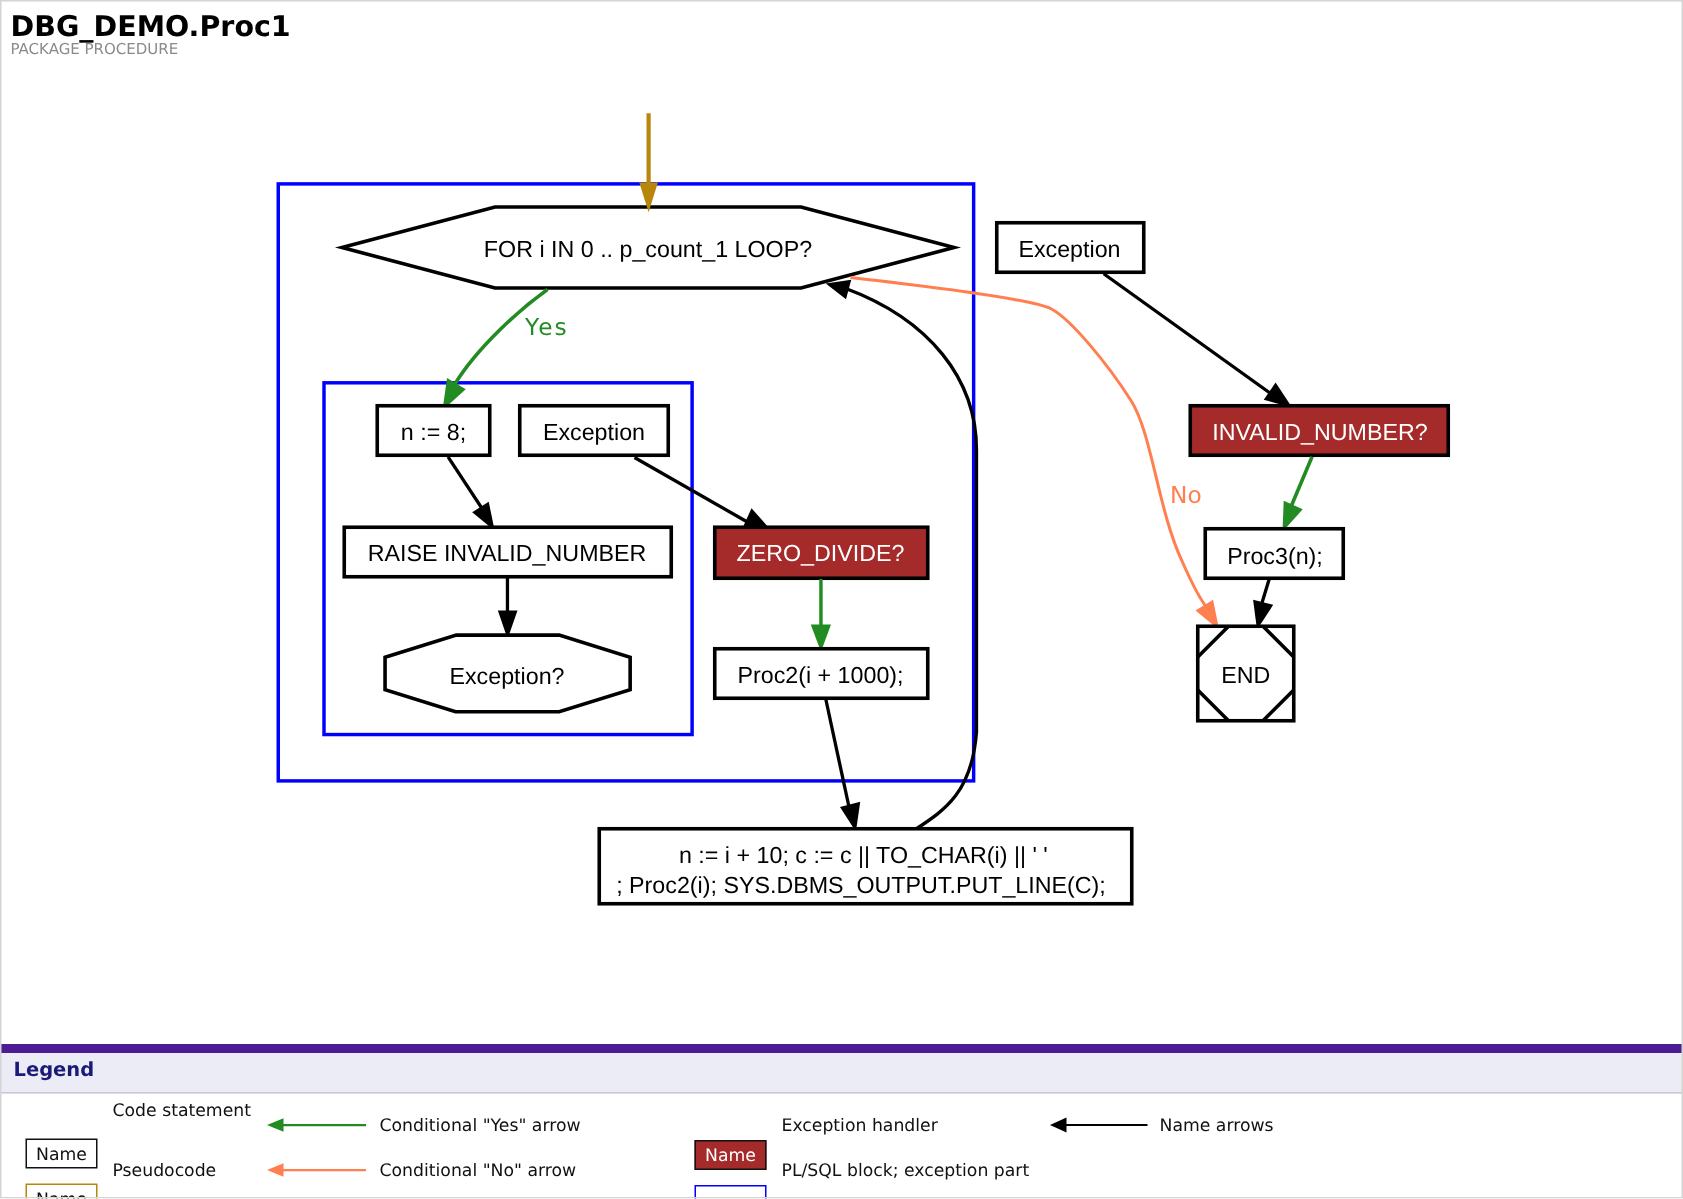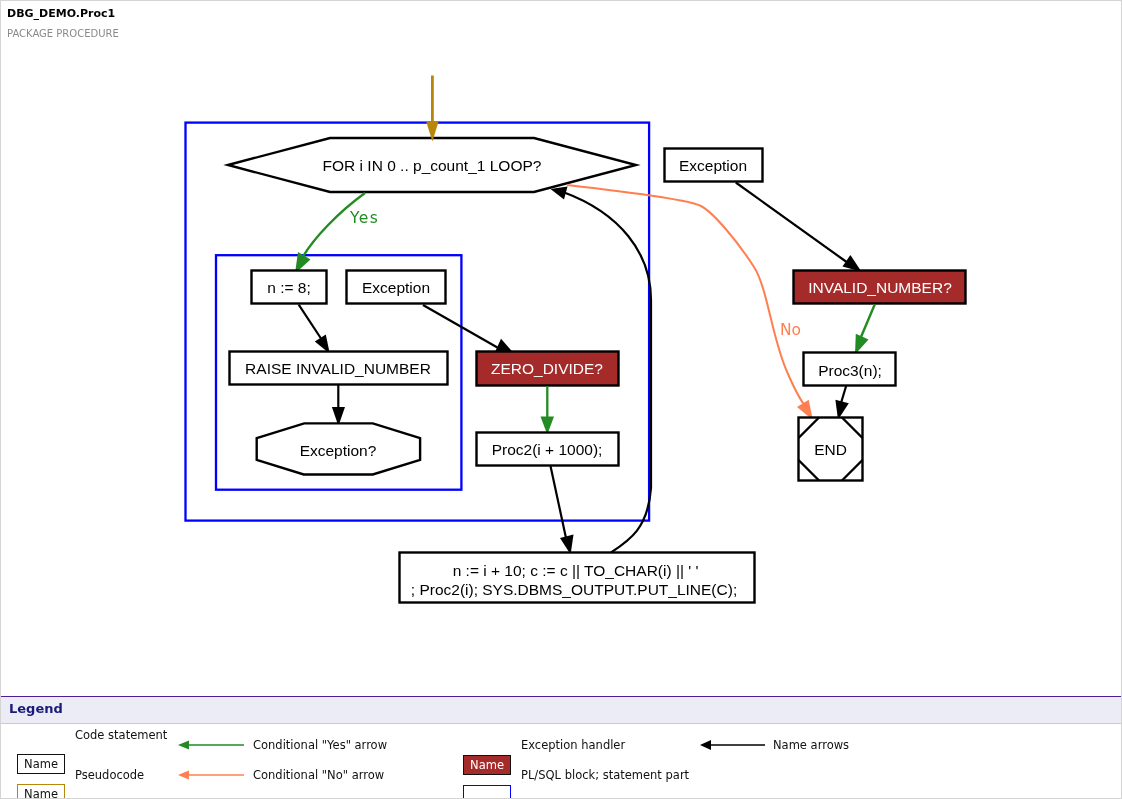--- a/index.html
+++ b/index.html
@@ -1,23 +1,23 @@
 <!DOCTYPE html>
 <html><head>
 <meta charset="utf-8">
 <style>
   html,body{margin:0;padding:0;}
   body{width:1122px;height:799px;background:#ffffff;font-family:"Liberation Sans",sans-serif;overflow:hidden;}
   #app{position:relative;width:1122px;height:799px;background:#fff;}
   .pageborder{position:absolute;left:0;top:0;width:1122px;height:799px;border:1px solid #d4d4d4;box-sizing:border-box;pointer-events:none;z-index:20;}
   .header{position:absolute;left:0;top:0;width:1122px;height:48px;background:#fff;box-sizing:border-box;z-index:5;}
-  .title{position:absolute;left:7px;top:7px;font-size:11px;font-weight:bold;color:#000;font-family:"DejaVu Sans",sans-serif;}
+  .title{position:absolute;left:7px;top:7px;font-size:19px;font-weight:bold;color:#000;font-family:"DejaVu Sans",sans-serif;}
   .subtitle{position:absolute;left:7px;top:28px;font-size:10px;color:#8a8a8a;font-family:"DejaVu Sans",sans-serif;}
   .canvas{position:absolute;left:0;top:0;width:1122px;height:690px;background:#fff;overflow:hidden;}
-  .legend{position:absolute;left:0;top:696px;width:1122px;height:103px;border-top:1px solid #4c1d95;box-sizing:border-box;}
+  .legend{position:absolute;left:0;top:696px;width:1122px;height:103px;border-top:6px solid #4c1d95;box-sizing:border-box;}
   .legend-bar{position:absolute;left:0;top:0;width:1122px;height:27px;background:#ececf6;border-bottom:1px solid #c8c8dc;box-sizing:border-box;}
   .legend-title{position:absolute;left:9px;top:4px;font-size:13px;font-weight:bold;color:#1a1a78;font-family:"DejaVu Sans",sans-serif;}
   .lg-label{position:absolute;font-size:11.5px;color:#111;font-family:"DejaVu Sans",sans-serif;line-height:13px;}
   .lg-box{position:absolute;box-sizing:border-box;background:#fff;display:flex;align-items:center;justify-content:center;font-size:11px;color:#111;font-family:"DejaVu Sans",sans-serif;margin-top:20px;}
 </style>
 </head>
 <body>
 
 <div id="app">
   <div class="pageborder"></div>
@@ -175,21 +175,21 @@
     <svg style="position:absolute;left:174px;top:67px;" width="74" height="22">
       <path d="M13,11 L70,11" stroke="#ff7f50" stroke-width="1.5" fill="none"></path>
       <path d="M4,11 L15,6.5 L15,15.5 Z" fill="#ff7f50"></path>
     </svg>
     <div class="lg-label" style="left:253px;top:72px;">Conditional "No" arrow</div>
 
     <div class="lg-box" style="left:463px;top:38px;width:48px;height:20px;border:1.7px solid #111;background:#a52a2a;color:#fff;font-size:11.5px;">Name</div>
     <div class="lg-label" style="left:521px;top:42px;">Exception handler</div>
 
     <div class="lg-box" style="left:463px;top:68px;width:48px;height:20px;border:1.6px solid #0000ff;"></div>
-    <div class="lg-label" style="left:521px;top:72px;">PL/SQL block; statement part</div>
+    <div class="lg-label" style="left:521px;top:72px;">PL/SQL block; exception part</div>
 
     <svg style="position:absolute;left:696px;top:37px;" width="74" height="22">
       <path d="M13,11 L69,11" stroke="#000" stroke-width="1.4" fill="none"></path>
       <path d="M4,11 L15,6 L15,16 Z" fill="#000"></path>
     </svg>
     <div class="lg-label" style="left:773px;top:42px;">Name arrows</div>
   </div>
 </div>
 
 </body></html>

